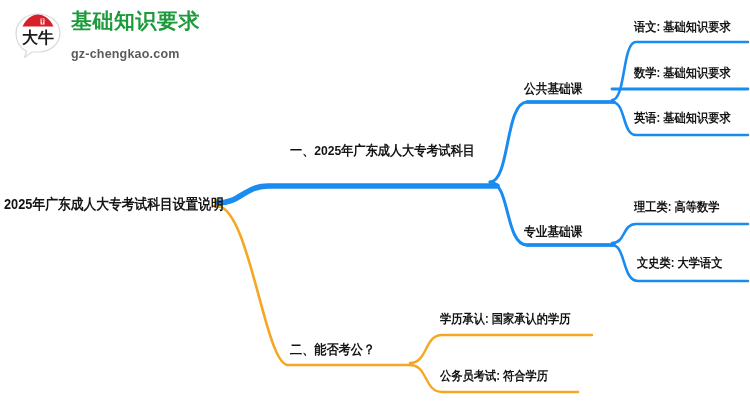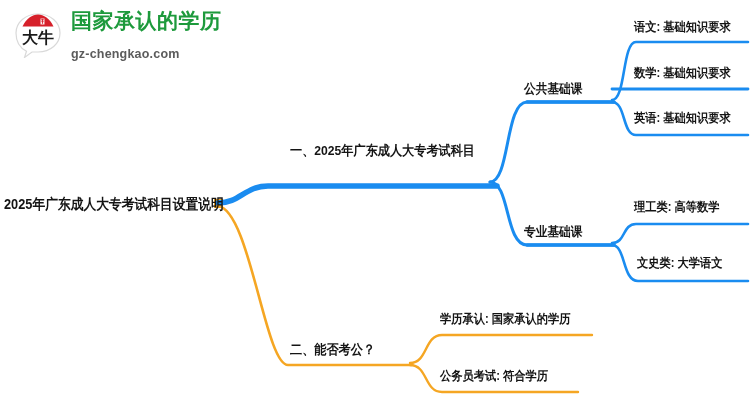--- a/index.html
+++ b/index.html
@@ -145,21 +145,21 @@
 
       <path d="M8.5,14.5 C 12,6.5 18.5,2.5 24,2.5 C 29.5,2.5 36,6.5 39.5,14.5 Z" fill="#d6202a"></path>
 
       <path d="M26.5,6.5 L 30.5,6.5 L 30.5,12.5 L 26.5,12.5 Z" fill="#ffffff" opacity="0.9"></path>
       <path d="M27.3,7.4 L 29.7,7.4 M27.3,9.2 L 29.7,9.2 M28.5,7.4 L 28.5,11.8" stroke="#d6202a" stroke-width="0.9"></path>
 
       <text x="24" y="31" text-anchor="middle" font-family="'Liberation Sans', 'DejaVu Sans', sans-serif" font-size="16" font-weight="bold" fill="#1a1a1a">大牛</text>
     </svg>
   </div>
   <div class="logo-text-group">
-    <div class="logo-title">国家承认的学历</div>
+    <div class="logo-title">基础知识要求</div>
     <div class="logo-sub">gz-chengkao.com</div>
   </div>
 </div>
 
 <div class="node node-root">2025年广东成人大专考试科目设置说明</div>
 
 <div class="node node-b1">一、2025年广东成人大专考试科目</div>
 
 <div class="node node-b2">二、能否考公？</div>
 

